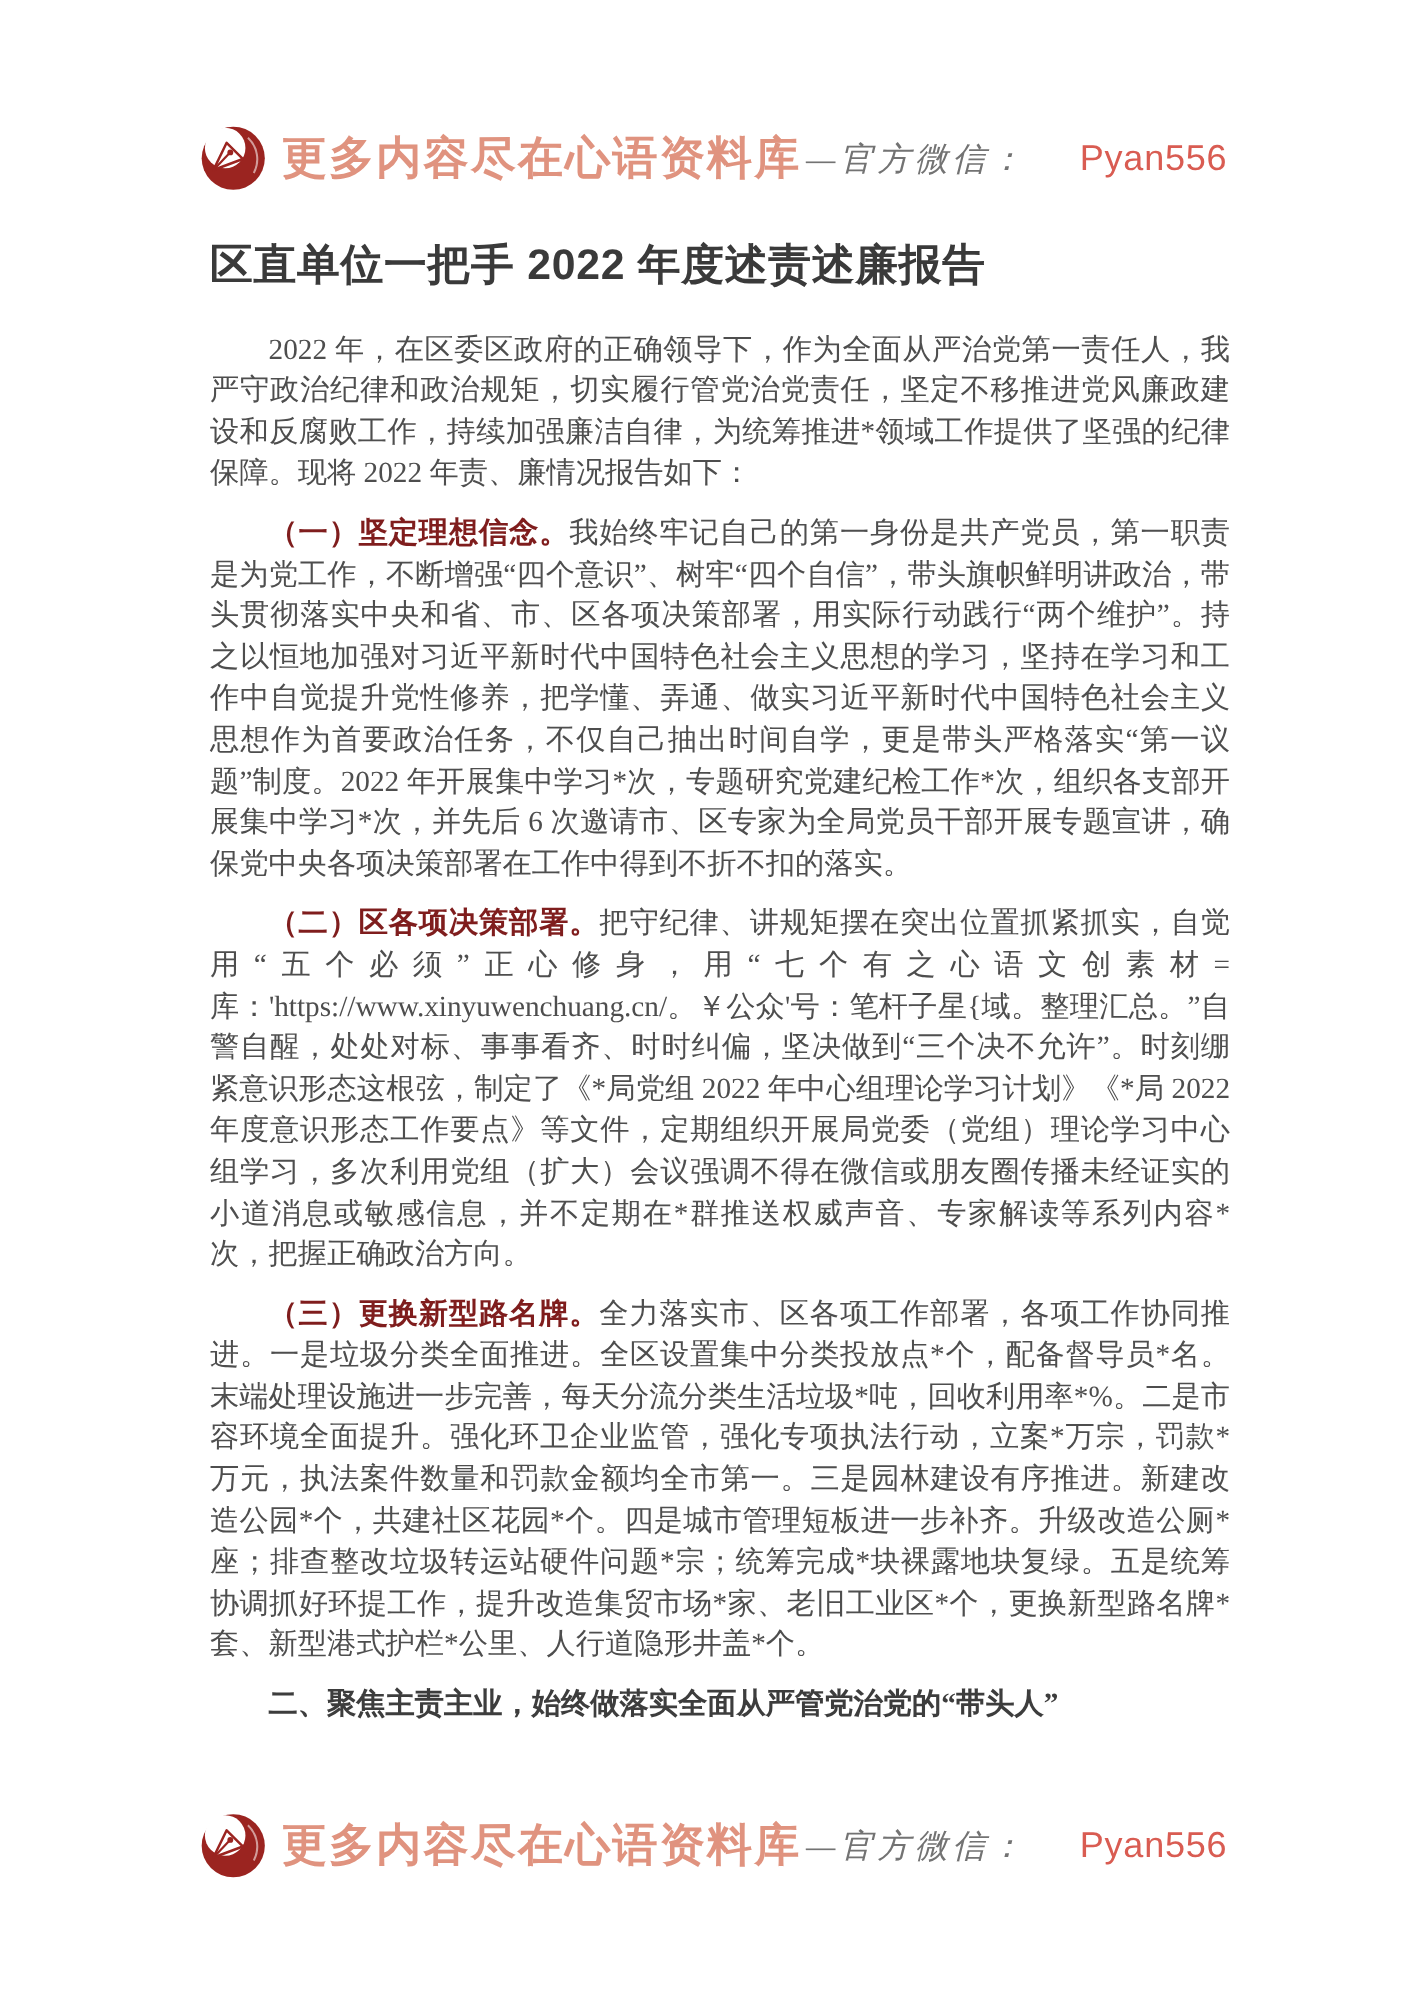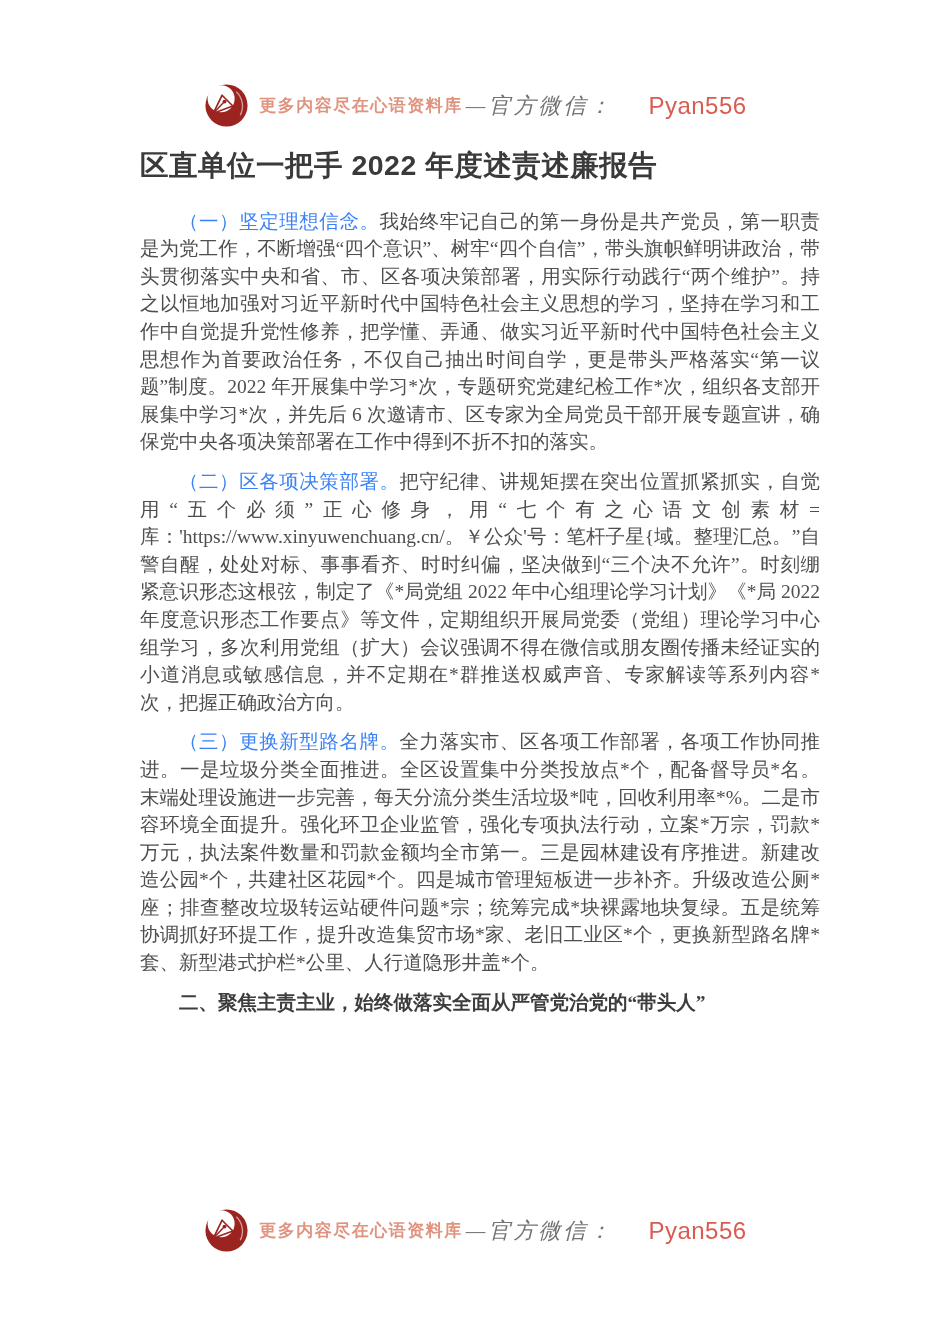--- a/index.html
+++ b/index.html
@@ -15,49 +15,49 @@
     position:absolute;left:0;width:100%;
     display:flex;align-items:center;justify-content:center;
     gap:9px;
     white-space:nowrap;
   }
   .watermark.header{top:82px;}
   .watermark.footer{top:1207px;}
   .logo{display:inline-flex;width:47px;height:47px;flex:0 0 auto;}
   .logo svg{width:100%;height:100%;}
   .brand{
-    font-size:17px;color:#e0937f;letter-spacing:1.5px;font-weight:bold;
+    font-size:30px;color:#e0937f;letter-spacing:1.5px;font-weight:bold;
   }
   .wx-label{
     font-size:22px;color:#737373;font-style:italic;letter-spacing:3px;
     margin-left:-6px;
   }
   .wx-id{
     font-family:"Liberation Sans","DejaVu Sans",sans-serif;
     font-size:24px;color:#d95c52;letter-spacing:0.5px;margin-left:26px;
   }
   
   .content{
-    position:absolute;top:148px;left:140px;width:680px;
+    position:absolute;top:160px;left:140px;width:680px;
   }
   h1.doc-title{
     margin:0 0 24px 0;
     font-family:"Liberation Sans","DejaVu Sans",sans-serif;
     font-size:28.5px;line-height:1.25;
     font-weight:700;color:#3a3a3a;letter-spacing:0.5px;
   }
   p.para{
     margin:0 0 12px 0;
     font-size:19.5px;line-height:27.6px;
     color:#4e4e4e;
     text-align:justify;
     text-indent:2em;
     overflow-wrap:break-word;
   }
-  p.para b{font-weight:400;color:#3b82f6;}
+  p.para b{font-weight:700;color:#7f1d1d;}
   p.para.h2{font-weight:700;color:#3d3d3d;text-align:left;}
 </style>
 </head>
 <body>
 
 <div class="page">
 
   <div class="watermark header">
     <span class="logo">
       <svg viewBox="0 0 48 48" aria-hidden="true">
@@ -70,20 +70,21 @@
       </svg>
     </span>
     <span class="brand">更多内容尽在心语资料库</span>
     <span class="wx-label">—官方微信：</span>
     <span class="wx-id">Pyan556</span>
   </div>
 
   <div class="content">
     <h1 class="doc-title">区直单位一把手 2022 年度述责述廉报告</h1>
 
+    <p class="para"><span>2022 年，在区委区政府的正确领导下，作为全面从严治党第一责任人，我严守政治纪律和政治规矩，切实履行管党治党责任，坚定不移推进党风廉政建设和反腐败工作，持续加强廉洁自律，为统筹推进*领域工作提供了坚强的纪律保障。现将 2022 年责、廉情况报告如下：</span></p>
 
 
     <p class="para"><b>（一）坚定理想信念。</b><span>我始终牢记自己的第一身份是共产党员，第一职责是为党工作，不断增强“四个意识”、树牢“四个自信”，带头旗帜鲜明讲政治，带头贯彻落实中央和省、市、区各项决策部署，用实际行动践行“两个维护”。持之以恒地加强对习近平新时代中国特色社会主义思想的学习，坚持在学习和工作中自觉提升党性修养，把学懂、弄通、做实习近平新时代中国特色社会主义思想作为首要政治任务，不仅自己抽出时间自学，更是带头严格落实“第一议题”制度。2022 年开展集中学习*次，专题研究党建纪检工作*次，组织各支部开展集中学习*次，并先后 6 次邀请市、区专家为全局党员干部开展专题宣讲，确保党中央各项决策部署在工作中得到不折不扣的落实。</span></p>
 
     <p class="para"><b>（二）区各项决策部署。</b><span>把守纪律、讲规矩摆在突出位置抓紧抓实，自觉用“五个必须”正心修身，用“七个有之心语文创素材=库：'https://www.xinyuwenchuang.cn/。￥公众'号：笔杆子星{域。整理汇总。”自警自醒，处处对标、事事看齐、时时纠偏，坚决做到“三个决不允许”。时刻绷紧意识形态这根弦，制定了《*局党组 2022 年中心组理论学习计划》《*局 2022 年度意识形态工作要点》等文件，定期组织开展局党委（党组）理论学习中心组学习，多次利用党组（扩大）会议强调不得在微信或朋友圈传播未经证实的小道消息或敏感信息，并不定期在*群推送权威声音、专家解读等系列内容*次，把握正确政治方向。</span></p>
 
     <p class="para"><b>（三）更换新型路名牌。</b><span>全力落实市、区各项工作部署，各项工作协同推进。一是垃圾分类全面推进。全区设置集中分类投放点*个，配备督导员*名。末端处理设施进一步完善，每天分流分类生活垃圾*吨，回收利用率*%。二是市容环境全面提升。强化环卫企业监管，强化专项执法行动，立案*万宗，罚款*万元，执法案件数量和罚款金额均全市第一。三是园林建设有序推进。新建改造公园*个，共建社区花园*个。四是城市管理短板进一步补齐。升级改造公厕*座；排查整改垃圾转运站硬件问题*宗；统筹完成*块裸露地块复绿。五是统筹协调抓好环提工作，提升改造集贸市场*家、老旧工业区*个，更换新型路名牌*套、新型港式护栏*公里、人行道隐形井盖*个。</span></p>
 
     <p class="para h2">二、聚焦主责主业，始终做落实全面从严管党治党的“带头人”</p>
 

